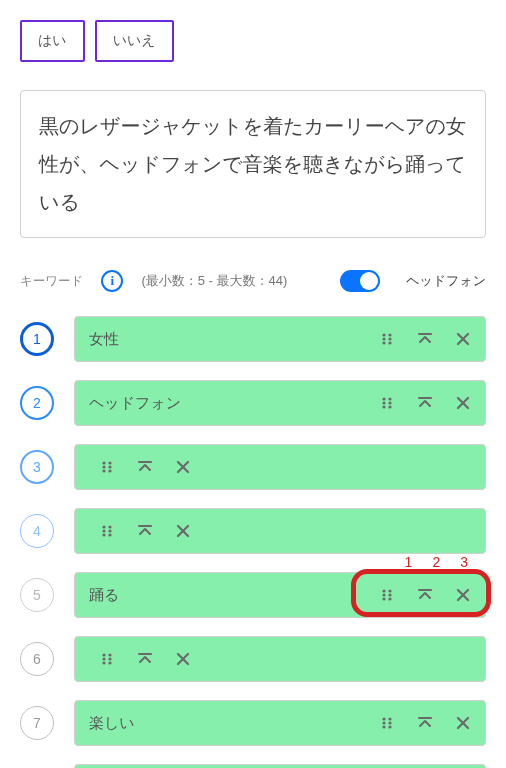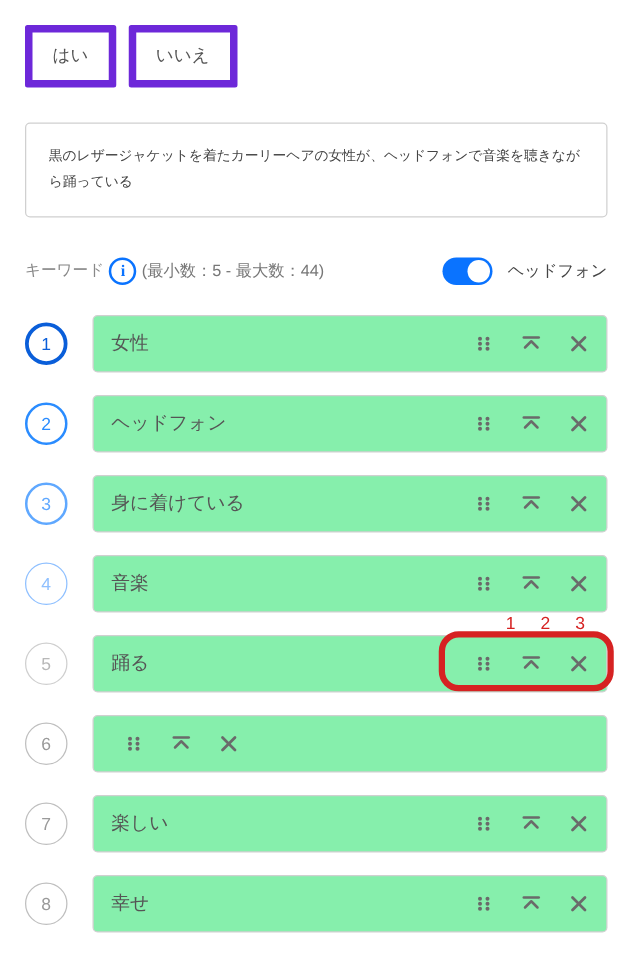--- a/index.html
+++ b/index.html
@@ -17,45 +17,45 @@
   .question-section {
     margin-bottom: 28px;
   }
   .question-text {
     font-size: 14px;
     color: #555;
     margin-bottom: 14px;
   }
   .yn-row { display: flex; gap: 10px; }
   .yn-btn {
-    border: 6px solid #6d28d9;
+    border: 2px solid #6d28d9;
     background: #fff;
     padding: 10px 16px;
     font-size: 14px;
     color: #555;
     border-radius: 2px;
     cursor: pointer;
   }
 
   
   .desc-box {
     border: 1px solid #d0d0d0;
     border-radius: 4px;
     padding: 16px 18px;
-    font-size: 11px;
+    font-size: 20px;
     color: #444;
     line-height: 1.9;
     margin-bottom: 32px;
   }
 
   
   .kw-header {
     display: flex;
     align-items: center;
-    gap: 4px;
+    gap: 18px;
     margin-bottom: 24px;
   }
   .kw-label {
     font-size: 12.5px;
     color: #888;
   }
   .info-icon {
     width: 22px; height: 22px;
     border: 2px solid #0a73ff;
     border-radius: 50%;
@@ -258,21 +258,20 @@
               </g>
             </svg>
         </span>
       </div>
     </div>
   </div>
 
   <div class="kw-row">
     <div class="kw-num num-med2">3</div>
     <div class="kw-input-wrap">
-      <input class="kw-input" value="身に着けている" style="">
       <div class="kw-icons">
         <span class="icon-btn drag-btn">
           <svg width="14" height="14" viewBox="0 0 14 14">
               <g fill="currentColor">
                 <circle cx="4" cy="3" r="1.6"></circle>
                 <circle cx="10" cy="3" r="1.6"></circle>
                 <circle cx="4" cy="7" r="1.6"></circle>
                 <circle cx="10" cy="7" r="1.6"></circle>
                 <circle cx="4" cy="11" r="1.6"></circle>
                 <circle cx="10" cy="11" r="1.6"></circle>
@@ -295,21 +294,20 @@
               </g>
             </svg>
         </span>
       </div>
     </div>
   </div>
 
   <div class="kw-row">
     <div class="kw-num num-med3">4</div>
     <div class="kw-input-wrap">
-      <input class="kw-input" value="音楽" style="">
       <div class="kw-icons">
         <span class="icon-btn drag-btn">
           <svg width="14" height="14" viewBox="0 0 14 14">
               <g fill="currentColor">
                 <circle cx="4" cy="3" r="1.6"></circle>
                 <circle cx="10" cy="3" r="1.6"></circle>
                 <circle cx="4" cy="7" r="1.6"></circle>
                 <circle cx="10" cy="7" r="1.6"></circle>
                 <circle cx="4" cy="11" r="1.6"></circle>
                 <circle cx="10" cy="11" r="1.6"></circle>

